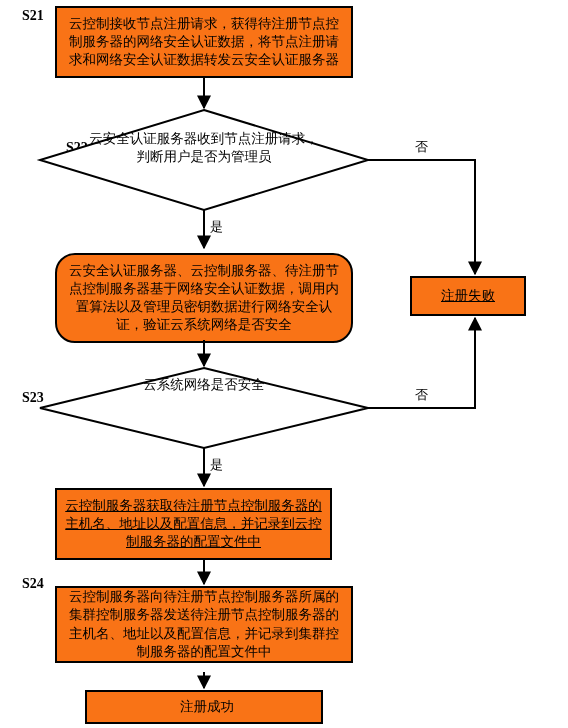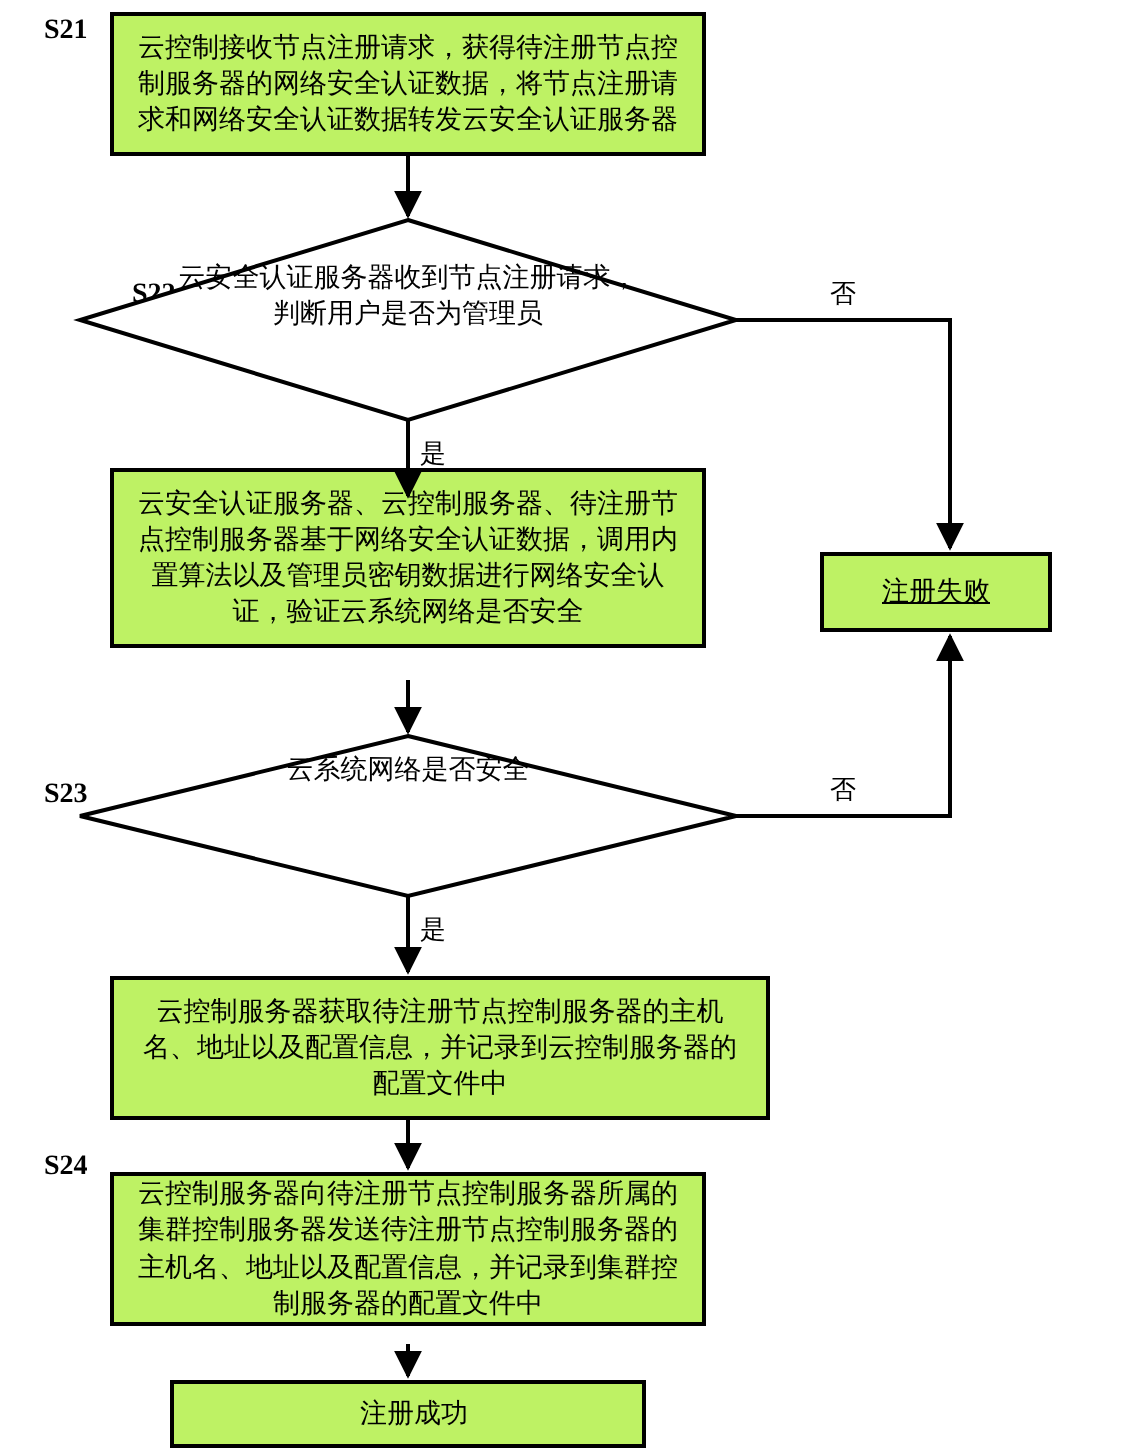--- a/index.html
+++ b/index.html
@@ -7,21 +7,21 @@
     padding: 0;
     background: #fff;
     width: 568px;
     height: 728px;
     position: relative;
     font-family: "SimSun", "Songti SC", serif;
   }
   .box {
     position: absolute;
     border: 2px solid #000;
-    background: #bef264;
+    background: #f97316;
     display: flex;
     align-items: center;
     justify-content: center;
     text-align: center;
     box-sizing: border-box;
     padding: 4px 8px;
   }
   .box span { line-height: 1.35; font-size: 13.5px; }
   .diamond-text {
     position: absolute;
@@ -54,32 +54,32 @@
   <span>云控制接收节点注册请求，获得待注册节点控制服务器的网络安全认证数据，将节点注册请求和网络安全认证数据转发云安全认证服务器</span>
 </div>
 
 <svg class="conn" width="568" height="728">
   <polygon points="204,110 368,160 204,210 40,160" fill="#fff" stroke="#000" stroke-width="2"></polygon>
 </svg>
 <div class="diamond-text" style="left:85px; top:130px; width:238px;">
   <span>云安全认证服务器收到节点注册请求，判断用户是否为管理员</span>
 </div>
 
-<div class="box" style="left:55px; top:234px; width:298px; height:90px;">
+<div class="box" style="left:55px; top:253px; width:298px; height:90px;border-radius:20px;">
   <span>云安全认证服务器、云控制服务器、待注册节点控制服务器基于网络安全认证数据，调用内置算法以及管理员密钥数据进行网络安全认证，验证云系统网络是否安全</span>
 </div>
 
 <svg class="conn" width="568" height="728">
   <polygon points="204,368 368,408 204,448 40,408" fill="#fff" stroke="#000" stroke-width="2"></polygon>
 </svg>
 <div class="diamond-text" style="left:105px; top:376px; width:198px;">
   <span>云系统网络是否安全</span>
 </div>
 
-<div class="box" style="left:55px; top:488px; width:330px; height:72px;">
+<div class="box" style="left:55px; top:488px; width:277px; height:72px;text-decoration:underline;">
   <span>云控制服务器获取待注册节点控制服务器的主机名、地址以及配置信息，并记录到云控制服务器的配置文件中</span>
 </div>
 
 <div class="box" style="left:55px; top:586px; width:298px; height:77px;">
   <span>云控制服务器向待注册节点控制服务器所属的集群控制服务器发送待注册节点控制服务器的主机名、地址以及配置信息，并记录到集群控制服务器的配置文件中</span>
 </div>
 
 <div class="box" style="left:410px; top:276px; width:116px; height:40px;text-decoration:underline;">
   <span>注册失败</span>
 </div>

